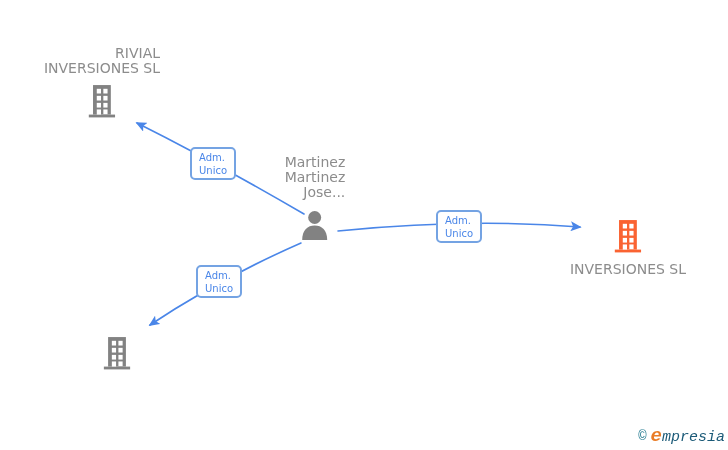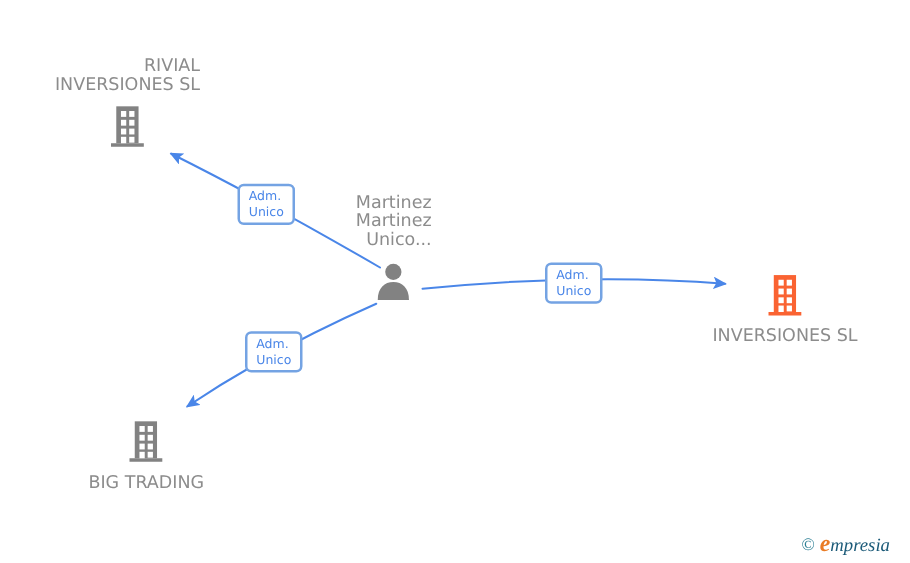--- a/index.html
+++ b/index.html
@@ -29,22 +29,22 @@
   .adm-box{
     position:absolute;z-index:2;box-sizing:border-box;
     width:46px;height:33px;background:#ffffff;
     border:2px solid #74a3e3;border-radius:5px;
     padding:2px 0 2px 7px;
     font-size:10px;line-height:13px;color:#4a86e8;
   }
   .adm-box span{display:block;}
 
   .watermark{
-    position:absolute;right:16px;bottom:3px;z-index:2;
-    font-family:Liberation Serif, serif;font-style:italic;
+    position:absolute;right:3px;bottom:3px;z-index:2;
+    font-family:Liberation Mono, monospace;font-style:italic;
     font-size:15px;white-space:nowrap;
   }
   .watermark .cc{color:#2b7f94;font-style:normal;font-size:14px;margin-right:4px;vertical-align:1px;}
   .watermark .lead{color:#ea7c26;font-size:19px;font-weight:bold;}
   .watermark .rest{color:#1b5a78;}
 </style>
 </head>
 <body>
 
 <div class="canvas">
@@ -80,21 +80,21 @@
         <rect x="10.5" y="27" width="4.5" height="5.5"></rect>
         <rect x="17.5" y="27" width="4.5" height="5"></rect>
       </g>
     </svg>
   </div>
 
   <div class="node person-node" style="left:315px;top:155px;">
     <div class="nlabel">
       <span>Martinez</span>
       <span>Martinez</span>
-      <span>Unico...</span>
+      <span>Jose...</span>
     </div>
     <svg class="icon gray" width="32" height="32" viewBox="0 0 32 32">
       <g fill="currentColor">
         <circle cx="16" cy="8.5" r="6.5"></circle>
         <path d="M3.5,31 C3.5,21 9,16.5 16,16.5 C23,16.5 28.5,21 28.5,31 Z"></path>
       </g>
     </svg>
   </div>
 
   <div class="node gap-below" style="left:628px;top:218px;">
@@ -130,21 +130,20 @@
         <rect x="17.5" y="5" width="4.5" height="5"></rect>
         <rect x="10.5" y="12.5" width="4.5" height="5"></rect>
         <rect x="17.5" y="12.5" width="4.5" height="5"></rect>
         <rect x="10.5" y="20" width="4.5" height="5"></rect>
         <rect x="17.5" y="20" width="4.5" height="5"></rect>
         <rect x="10.5" y="27" width="4.5" height="5.5"></rect>
         <rect x="17.5" y="27" width="4.5" height="5"></rect>
       </g>
     </svg>
     <div class="nlabel">
-      <span>BIG TRADING</span>
     </div>
   </div>
 
   <div class="adm-box" style="left:190px;top:147px;">
     <span>Adm.</span>
     <span>Unico</span>
   </div>
   <div class="adm-box" style="left:436px;top:210px;">
     <span>Adm.</span>
     <span>Unico</span>

